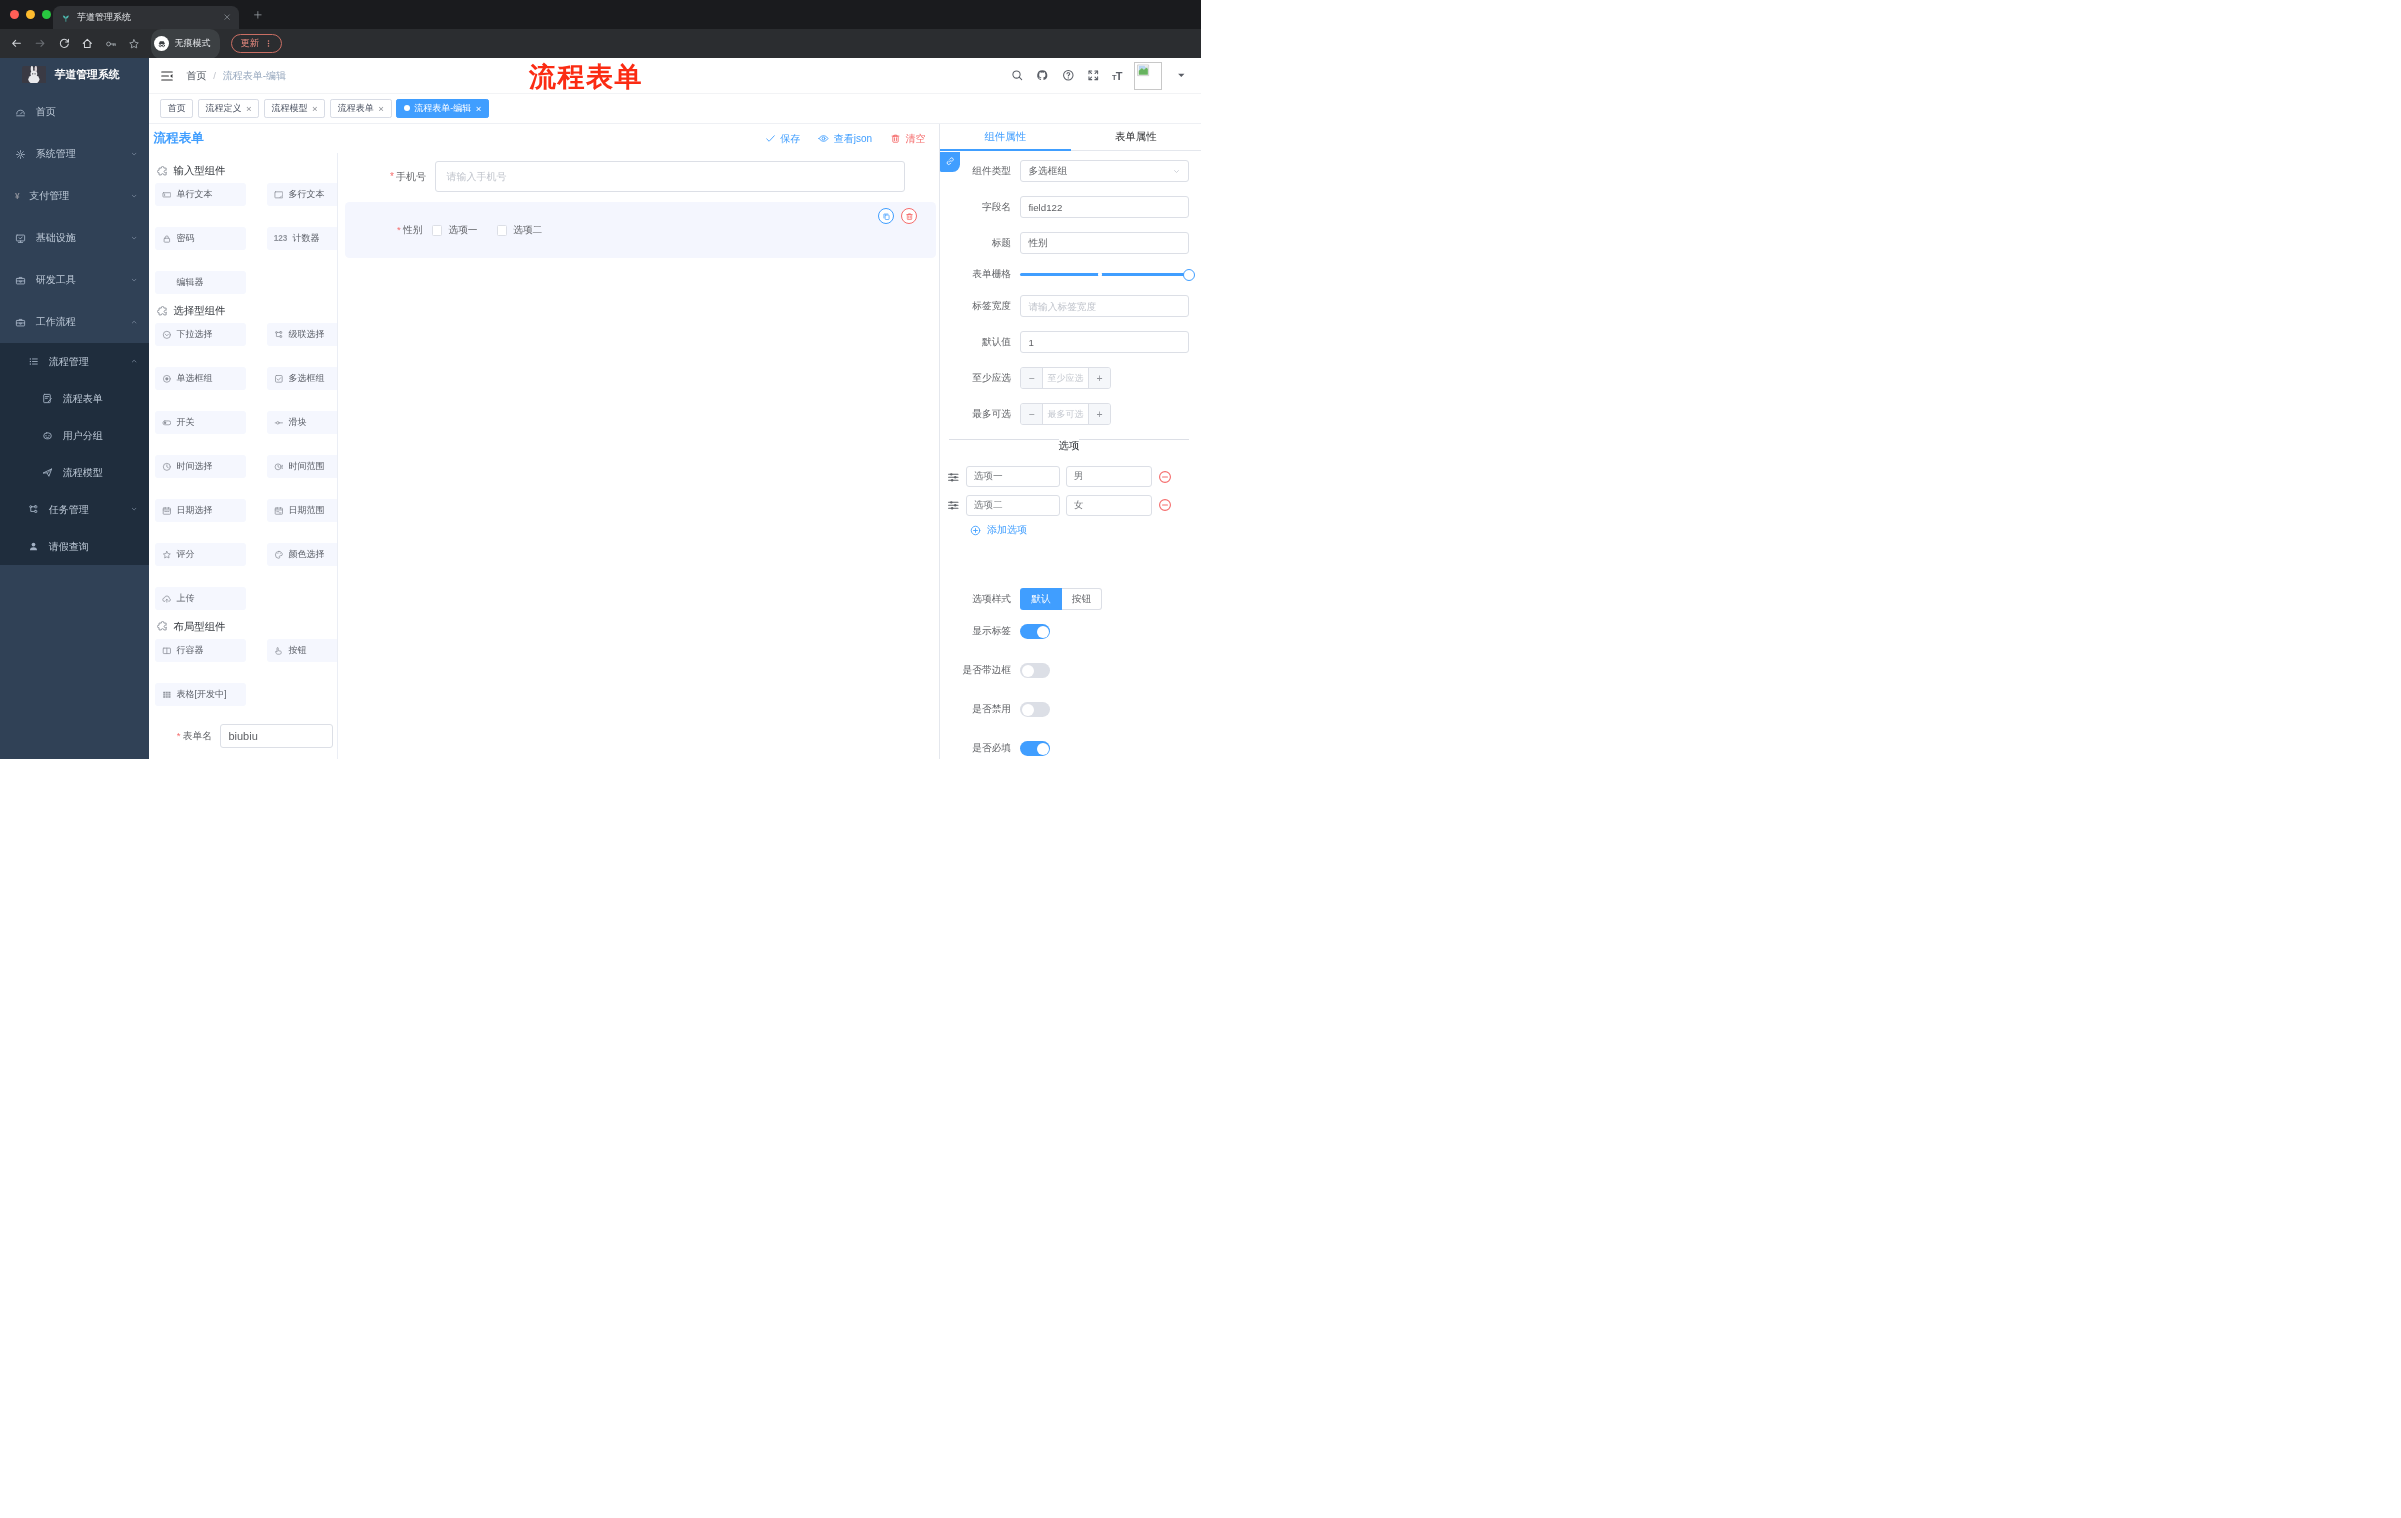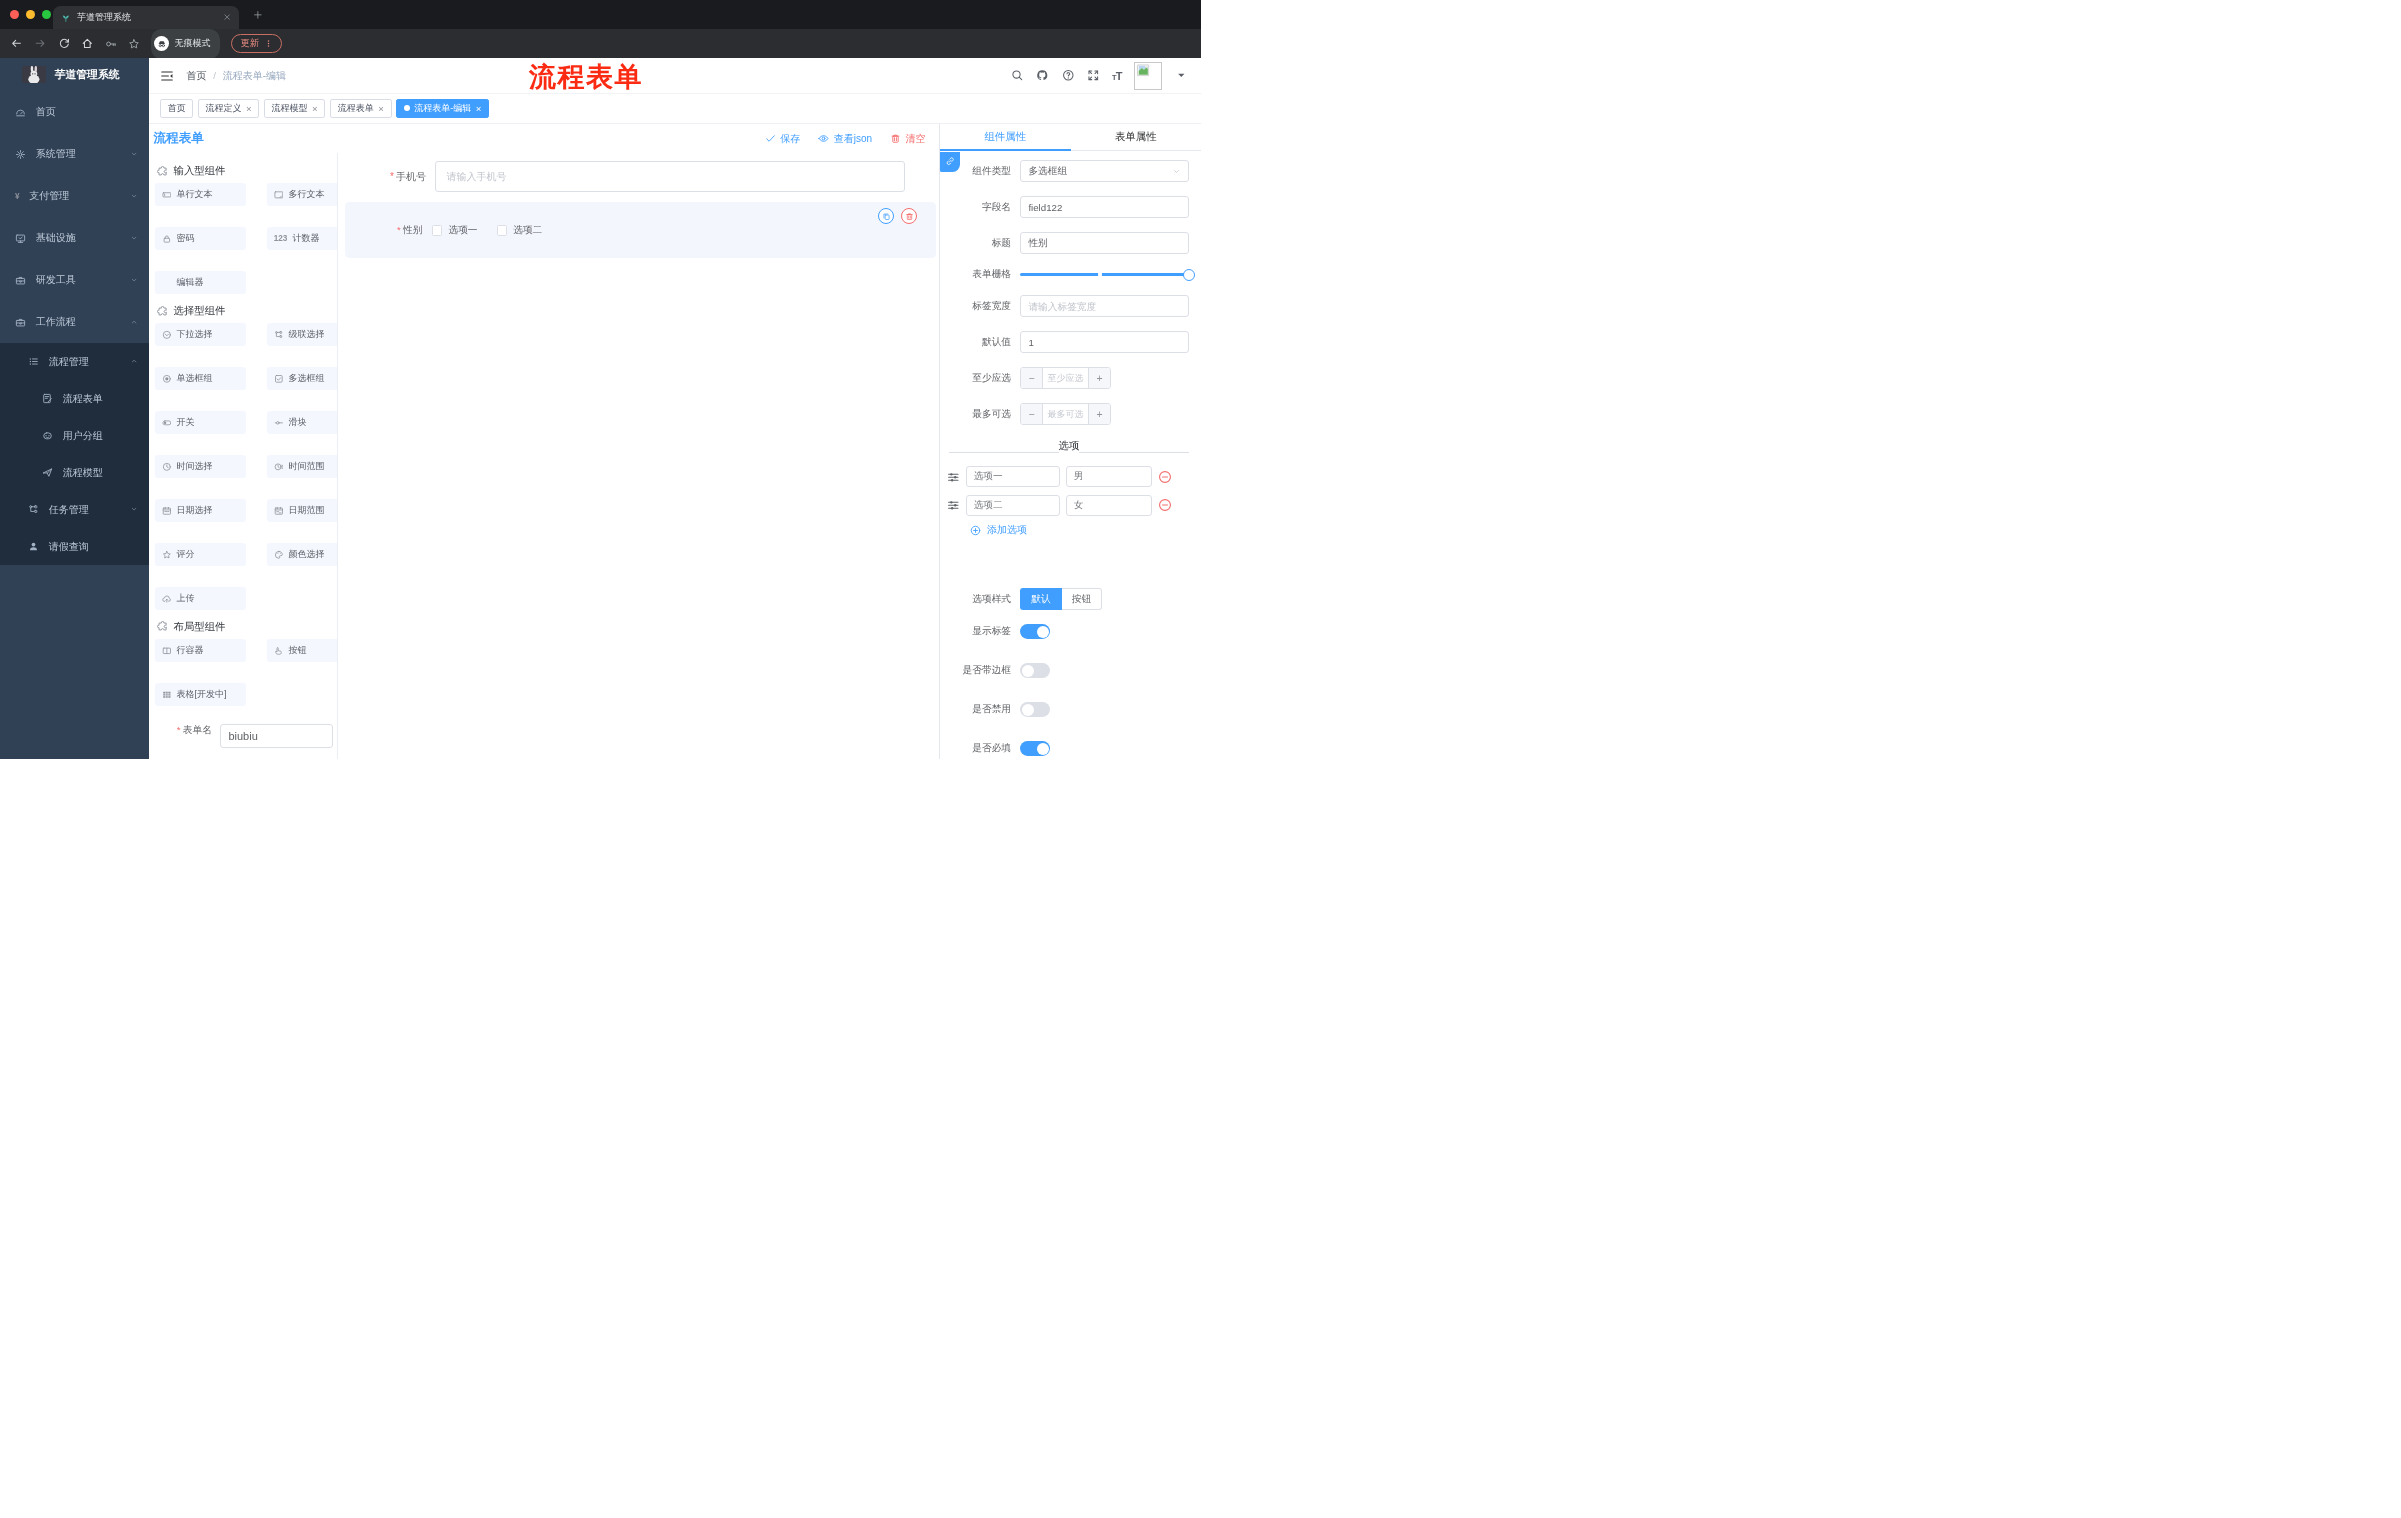--- a/index.html
+++ b/index.html
@@ -77,21 +77,21 @@
   .body-row{flex:1;display:flex;min-height:0;}
   
   .components{width:189px;flex-shrink:0;border-right:0.7px solid #ebeef5;padding:1.5px 0 0 6px;overflow:hidden;}
   .sec-h{display:flex;align-items:center;gap:6px;font-size:10.4px;color:#33373d;margin:9.7px 0 5.2px 1.5px;}
   .sec-h .ic{width:11px;height:11px;color:#8f939c;}
   .comp-grid{display:grid;grid-template-columns:91px 91px;column-gap:1.5px;row-gap:6px;gap:21px;}
   .chip{height:23px;background:#f5f7fe;border-radius:3px;display:flex;align-items:center;gap:5.2px;padding:0 3px 0 6.7px;font-size:9px;color:#5a5e66;cursor:grab;white-space:nowrap;}
   .chip .ic{width:9.7px;height:9.7px;color:#8f939c;}
   .ic-sp{display:inline-block;width:9.7px;flex-shrink:0;}
   .lp-form{margin-top:18px;}
-  .lp-row{display:flex;margin-bottom:19.3px;}
+  .lp-row{display:flex;align-items:center;margin-bottom:19.3px;}
   .lp-row.top{align-items:flex-start;}
   .lp-label{width:65px;text-align:right;font-size:9.7px;color:#606266;padding-right:8.2px;flex-shrink:0;}
   .lp-row.top .lp-label{margin-top:6px;}
   .star{color:#f56c6c;margin-right:2.2px;}
   .lp-input{width:113px;height:24px;border:0.7px solid #dcdfe6;border-radius:3px;font-size:11px;color:#606266;padding:0 7.4px;outline:none;font-family:inherit;}
   .ta-wrap{position:relative;width:113px;}
   .lp-ta{width:113px;height:40px;border:0.7px solid #dcdfe6;border-radius:3px;font-size:9.7px;color:#606266;padding:4.5px 7.4px;resize:none;outline:none;font-family:inherit;}
   .ta-wrap::after{content:'';position:absolute;right:3px;bottom:4.5px;width:6.7px;height:6.7px;background:repeating-linear-gradient(135deg,#bfc4cc 0 0.7px,transparent 0.7px 3px);}
   .radio-item{display:flex;align-items:center;gap:6px;margin-right:3px;}
   .radio{width:11px;height:11px;border:0.7px solid #dcdfe6;border-radius:50%;background:#fff;position:relative;flex-shrink:0;}
@@ -131,21 +131,21 @@
   .pctrl{margin-left:9px;flex:1;display:flex;align-items:center;min-width:0;}
   .pselect{width:100%;height:22px;display:flex;align-items:center;justify-content:space-between;padding:0 7.4px;border:0.7px solid #dcdfe6;border-radius:3px;font-size:9.7px;color:#606266;background:#fff;cursor:pointer;}
   .pselect .ic{width:9px;height:9px;color:#c0c4cc;}
   .pinput{width:100%;height:22px;border:0.7px solid #dcdfe6;border-radius:3px;font-size:9.7px;color:#606266;padding:0 7.4px;outline:none;font-family:inherit;}
   .ptrack{position:relative;width:100%;height:3px;background:#409eff;border-radius:1.5px;}
   .pstop{position:absolute;left:46%;top:-0.7px;width:4.5px;height:4.5px;background:#fff;border-radius:50%;}
   .phandle{position:absolute;right:-6px;top:-4.5px;width:12px;height:12px;background:#fff;border:1.5px solid #409eff;border-radius:50%;}
   .stepper{display:flex;width:91px;height:22px;border:0.7px solid #dcdfe6;border-radius:3px;overflow:hidden;background:#fff;}
   .stp-btn{width:21px;background:#f5f7fa;color:#909399;display:flex;align-items:center;justify-content:center;font-size:10.4px;cursor:pointer;flex-shrink:0;}
   .stp-mid{flex:1;display:flex;align-items:center;justify-content:center;font-size:9px;color:#c6cad1;border-left:0.7px solid #dcdfe6;border-right:0.7px solid #dcdfe6;white-space:nowrap;}
-  .pdivider{display:flex;align-items:flex-end;margin:9px 12px 13.4px 9px;}
+  .pdivider{display:flex;align-items:flex-start;margin:9px 12px 13.4px 9px;}
   .pd-line{flex:1;height:0.7px;background:#dcdfe6;}
   .pd-text{font-size:10.4px;color:#2f3338;}
   .orow{display:flex;align-items:center;gap:6px;margin:0 12px 7.4px 7.4px;}
   .o-drag{width:12.6px;height:12.6px;color:#5f6368;flex-shrink:0;cursor:grab;}
   .oinput{height:21px;border:0.7px solid #dcdfe6;border-radius:3px;font-size:9.7px;color:#76797d;padding:0 6.7px;outline:none;font-family:inherit;min-width:0;}
   .oi1{width:94px;}.oi2{width:86px;}
   .ominus{width:14px;height:14px;color:#f56c6c;cursor:pointer;flex-shrink:0;}
   .padd{display:flex;align-items:center;gap:6px;color:#409eff;font-size:10px;margin:3px 0 0 30px;cursor:pointer;}
   .padd .ic{width:11px;height:11px;}
   .prow.seg{margin-top:51px;}

